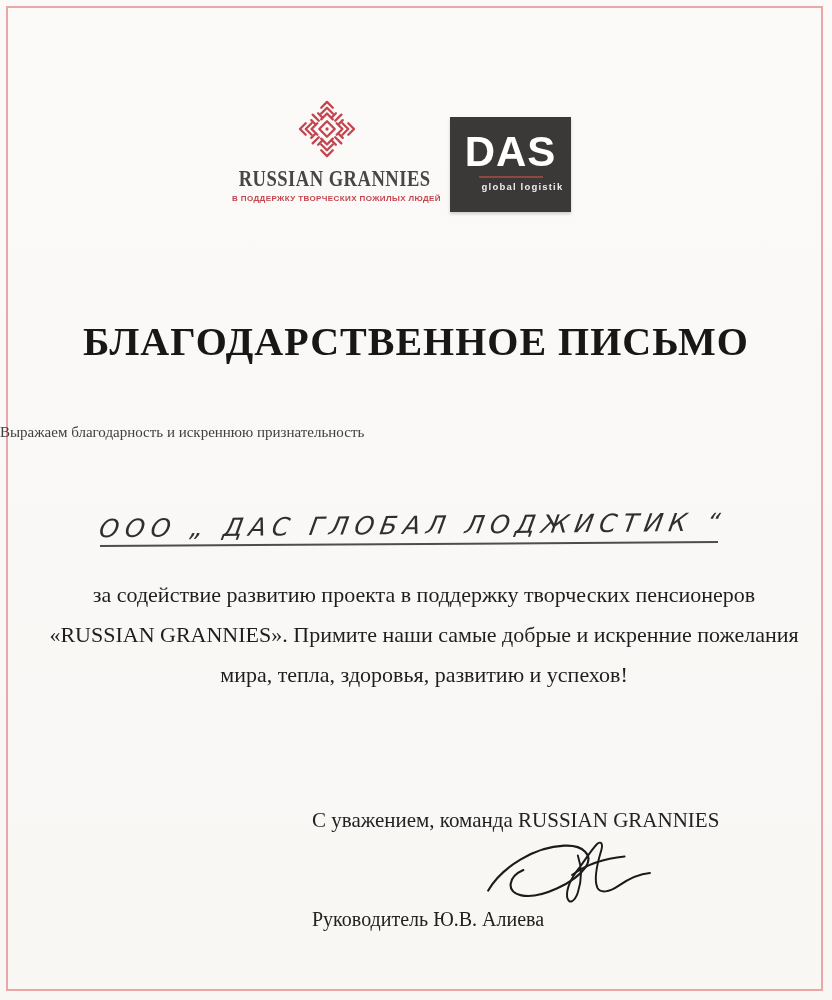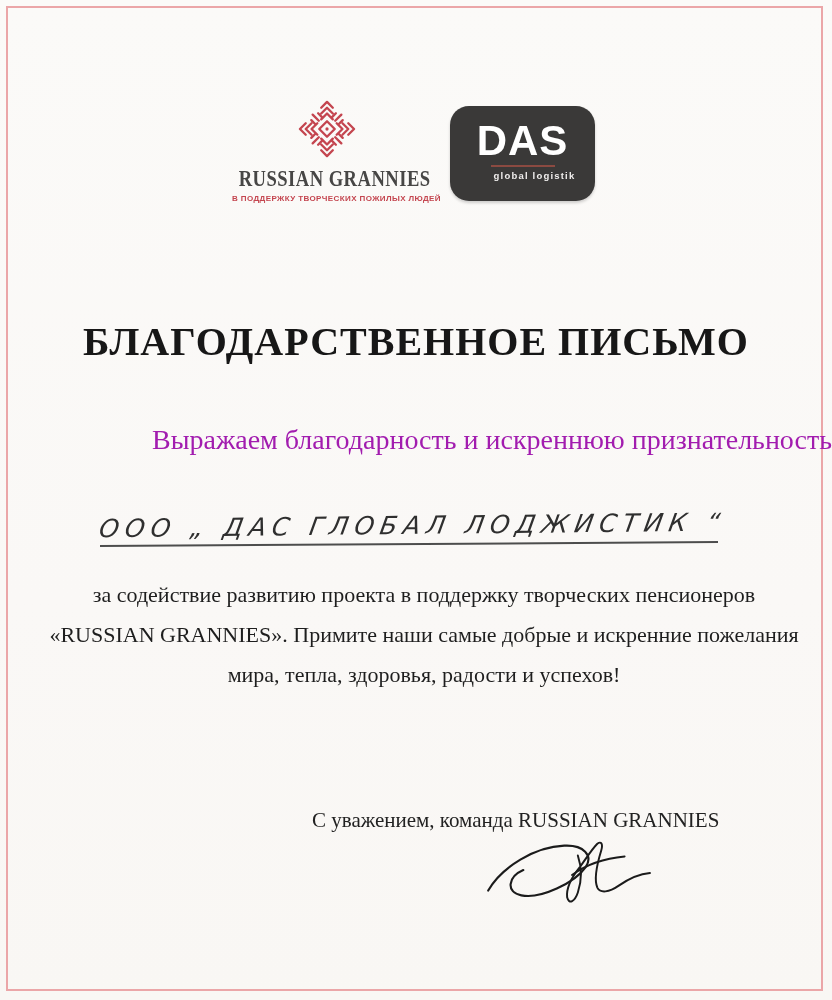--- a/index.html
+++ b/index.html
@@ -46,27 +46,26 @@
   .rg-tagline {
     margin-top: 4px;
     font-family: "Liberation Sans", "DejaVu Sans", sans-serif;
     font-weight: bold;
     font-size: 8px;
     letter-spacing: 0.4px;
     color: var(--accent-red);
     white-space: nowrap;
   }
   .das-logo {
-    position: absolute; left: 450px; top: 106px;
-    width: 145px; height: 95px;
+    position: absolute; left: 450px; top: 117px;
+    width: 121px; height: 95px;
     background: var(--das-bg);
     box-shadow: 0 2px 3px rgba(0,0,0,0.18);
     text-align: center;
     font-family: "Liberation Sans", "DejaVu Sans", sans-serif;
-    border-radius: 19px;
   }
   .das-name {
     margin-top: 13px;
     font-size: 42px;
     font-weight: bold;
     letter-spacing: 1px;
     line-height: 44px;
     color: #ffffff;
   }
   .das-divider {
@@ -86,23 +85,23 @@
   .title {
     position: absolute; top: 318px; left: 0; width: 100%;
     text-align: center;
     font-weight: bold;
     font-size: 40px;
     letter-spacing: 1px;
     color: #171717;
   }
   .intro {
     position: absolute; top: 424px; left: 0; width: 100%;
-    text-align: right;
-    font-size: 28px;
-    color: #a21caf;
+    text-align: left;
+    font-size: 15px;
+    color: #404040;
   }
   .recipient {
     position: absolute; left: 100px; top: 511px; width: 618px;
     text-align: center;
   }
   .recipient-text {
     display: inline-block;
     font-family: "DejaVu Sans", sans-serif;
     font-style: italic;
     font-size: 25px;
@@ -188,23 +187,24 @@
 <div class="intro">Выражаем благодарность и искреннюю признательность</div>
 
 <div class="recipient">
   <span class="recipient-text">ООО „ ДАС ГЛОБАЛ ЛОДЖИСТИК “</span>
   <div class="recipient-underline"></div>
 </div>
 
 <div class="body-text">
   <div>за содействие развитию проекта в поддержку творческих пенсионеров</div>
   <div>«RUSSIAN GRANNIES». Примите наши самые добрые и искренние пожелания</div>
-  <div>мира, тепла, здоровья, радости и успехов!</div>
+  <div>мира, тепла, здоровья, развитию и успехов!</div>
 </div>
 
 <div class="closing-block">
   <div class="closing">С уважением, команда RUSSIAN GRANNIES</div>
   <svg class="signature" width="180" height="76" viewBox="0 0 180 78" fill="none" stroke="#1b1b1b" stroke-linecap="round" stroke-linejoin="round">
     <path stroke-width="2.2" d="M 4,58 C 18,34 52,13 82,12 C 102,11 112,22 104,34 C 93,50 58,67 38,63 C 22,60 24,44 40,37"></path>
     <path stroke-width="2" d="M 96,22 C 100,34 100,48 96,60 C 93,69 87,73 85,65 C 84,56 90,44 98,34 C 104,26 110,16 116,10 C 120,7 122,10 120,17 C 116,30 112,46 116,55 C 119,61 128,60 138,53 C 148,46 158,41 170,40"></path>
     <path stroke-width="2" d="M 90,42 C 105,31 122,25 144,23"></path>
   </svg>
+  <div class="signoff">Руководитель Ю.В. Алиева</div>
 </div>
 
 </body></html>

